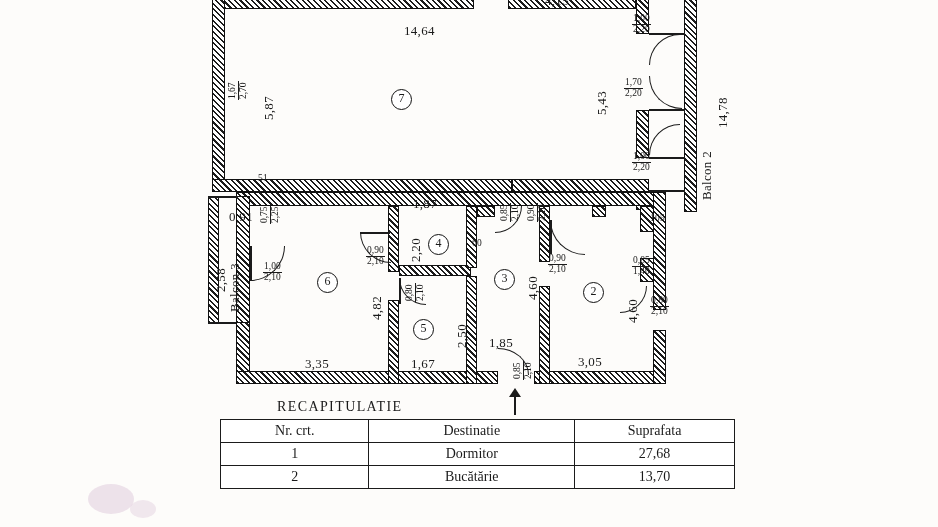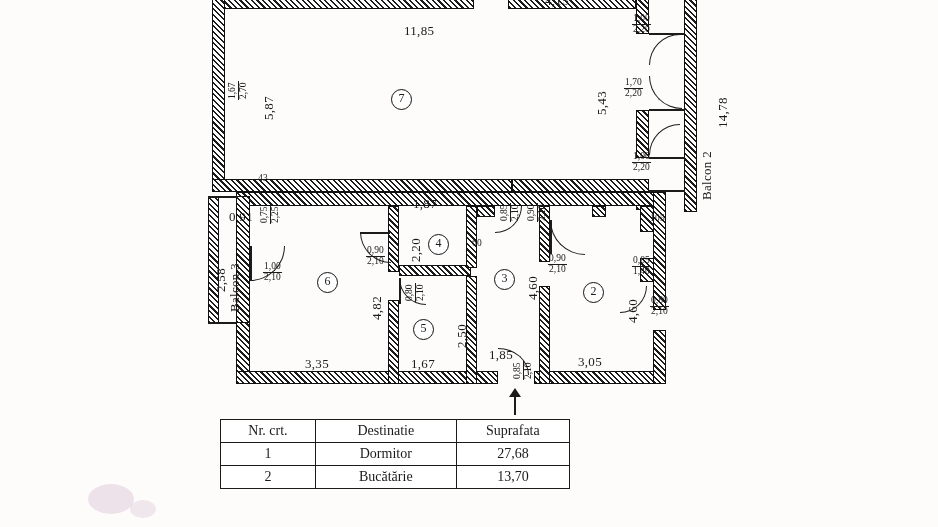--- a/index.html
+++ b/index.html
@@ -99,21 +99,21 @@
     left: 277px;
     top: 399px;
     font-size: 14px;
     letter-spacing: 1.4px;
     font-family: "Liberation Serif", serif;
   }
   #recap-table {
     position: absolute;
     left: 220px;
     top: 419px;
-    width: 350px;
+    width: 515px;
     border-collapse: collapse;
     font-size: 14px;
     font-family: "Liberation Serif", serif;
     background: #fff;
     border-radius: 6px;
   }
   #recap-table td, #recap-table th {
     border: 1.4px solid #1b1b1b;
     text-align: center;
     padding: 3px 2px;
@@ -230,21 +230,21 @@
   <div class="door-q" style="left:649px;top:76px;width:32px;height:32px;"></div>
   <div class="door-q3" style="left:649px;top:124px;width:30px;height:30px;"></div>
 
   <div class="room-num" style="left:391px;top:89px;">7</div>
   <div class="room-num" style="left:317px;top:272px;">6</div>
   <div class="room-num" style="left:428px;top:234px;">4</div>
   <div class="room-num" style="left:413px;top:319px;">5</div>
   <div class="room-num" style="left:494px;top:269px;">3</div>
   <div class="room-num" style="left:583px;top:282px;">2</div>
 
-  <div class="lbl" style="left:404px;top:24px;">11,85</div>
+  <div class="lbl" style="left:404px;top:24px;">14,64</div>
   <div class="lbl" style="left:545px;top:-6px;">4,15</div>
 
   <div class="lbl vert" style="left:262px;top:120px;">5,87</div>
   <div class="frac vert" style="left:228px;top:100px;">
     <span class="num">1,67</span>
     <span class="den">2,70</span>
   </div>
 
   <div class="lbl vert" style="left:595px;top:115px;">5,43</div>
   <div class="lbl vert" style="left:716px;top:128px;">14,78</div>
@@ -257,26 +257,26 @@
   <div class="lbl" style="left:413px;top:197px;">1,87</div>
   <div class="lbl vert" style="left:409px;top:262px;">2,20</div>
 
   <div class="lbl vert" style="left:370px;top:320px;">4,82</div>
   <div class="lbl" style="left:305px;top:357px;">3,35</div>
 
   <div class="lbl" style="left:411px;top:357px;">1,67</div>
   <div class="lbl vert" style="left:455px;top:348px;">2,50</div>
 
   <div class="lbl vert" style="left:526px;top:300px;">4,60</div>
-  <div class="lbl" style="left:489px;top:348px;">1,85</div>
+  <div class="lbl" style="left:489px;top:336px;">1,85</div>
 
   <div class="lbl vert" style="left:626px;top:323px;">4,60</div>
   <div class="lbl" style="left:578px;top:355px;">3,05</div>
 
-  <div class="lbl tiny" style="left:258px;top:174px;">43</div>
+  <div class="lbl tiny" style="left:258px;top:174px;">51</div>
   <div class="lbl tiny" style="left:472px;top:239px;">60</div>
   <div class="lbl tiny" style="left:650px;top:214px;">105</div>
 
   <div class="frac" style="left:632px;top:14px;">
     <span class="num">1,00</span>
     <span class="den">2,20</span>
   </div>
   <div class="frac" style="left:624px;top:78px;">
     <span class="num">1,70</span>
     <span class="den">2,20</span>
@@ -324,20 +324,21 @@
   <div class="frac vert" style="left:513px;top:380px;">
     <span class="num">0,85</span>
     <span class="den">2,10</span>
   </div>
 
   <div class="arrow">
     <div class="head"></div>
     <div class="shaft"></div>
   </div>
 
+  <div id="recap-title">RECAPITULATIE</div>
 
   <table id="recap-table">
     <tbody>
       <tr>
         <td class="c0">Nr. crt.</td>
         <td class="c1">Destinatie</td>
         <td class="c2">Suprafata</td>
       </tr>
       <tr>
         <td class="c0">1</td>

